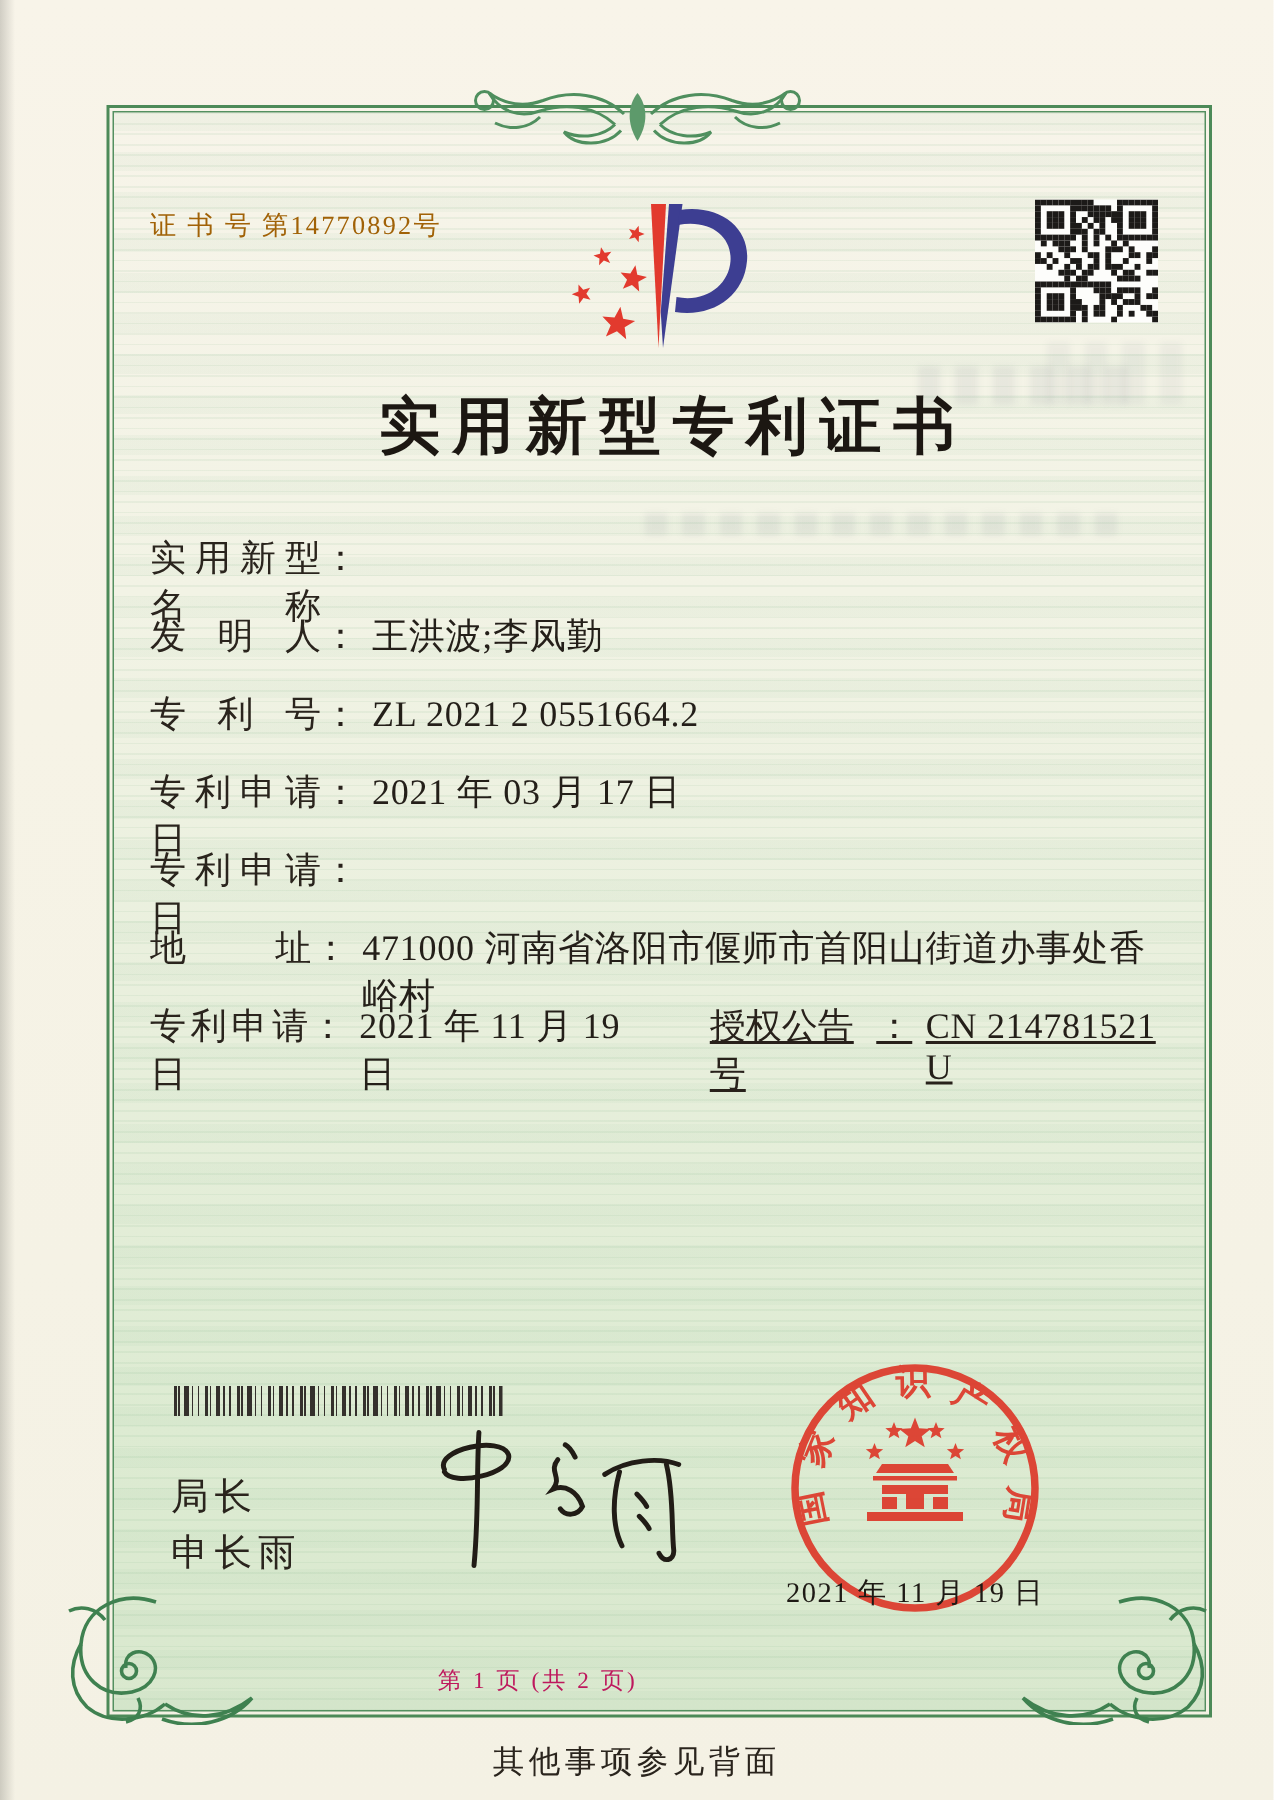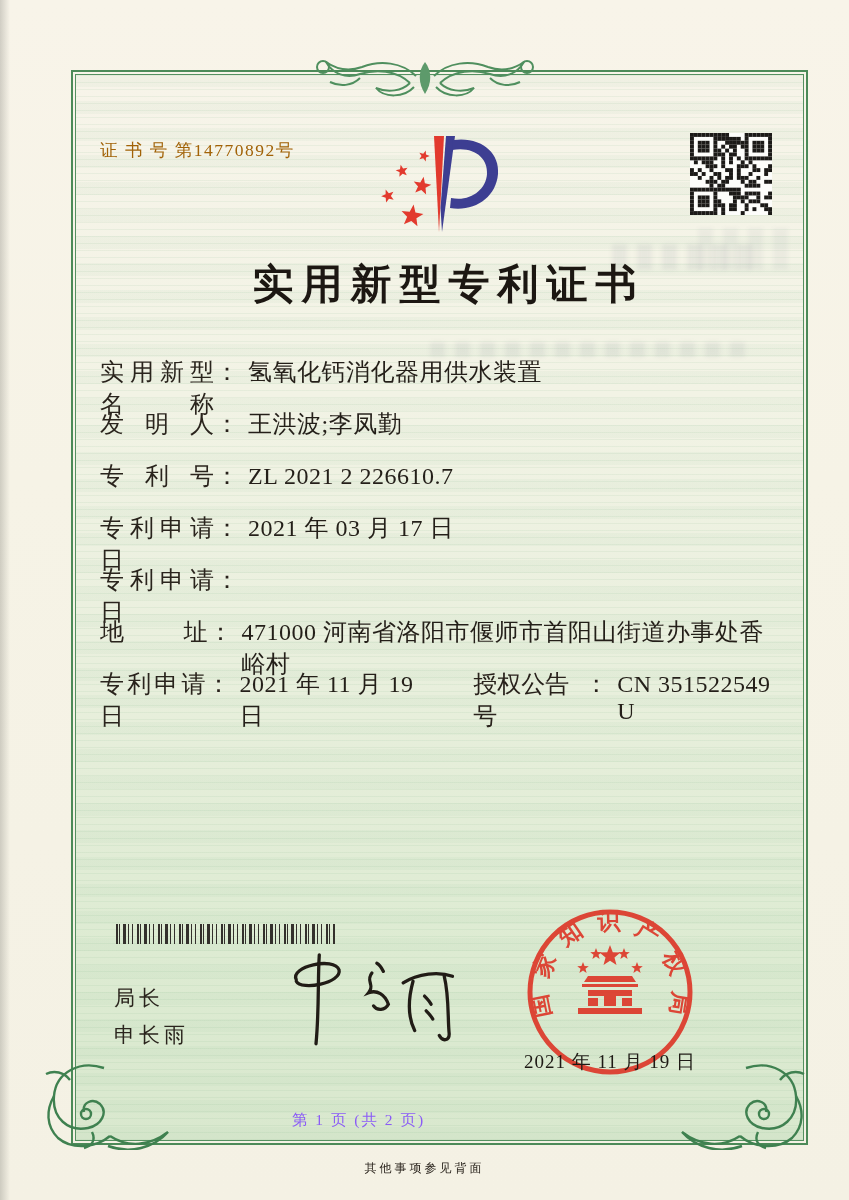--- a/index.html
+++ b/index.html
@@ -37,41 +37,41 @@
   .logo{position:absolute;left:352px;top:126px;width:156px;height:112px;}
   .qr{position:absolute;left:690px;top:133px;width:82px;height:82px;background:#fdfdfb;}
   .title{position:absolute;left:0;top:257px;width:849px;text-align:center;
     font-size:41px;font-weight:600;letter-spacing:8px;color:#1c1712;margin-left:24px;}
   
   .fields{position:absolute;left:100px;top:356px;width:680px;font-size:24px;}
   .field-row{display:flex;align-items:baseline;height:52px;}
   .field-label{display:inline-block;width:114px;text-align:justify;text-align-last:justify;color:#2a241d;}
   .field-colon{margin-left:1px;}
   .field-value{margin-left:9px;letter-spacing:.5px;color:#241f19;}
-  .field-pair2{margin-left:44px;display:flex;align-items:baseline;}
+  .field-pair2{margin-left:44px;display:flex;align-items:baseline;text-decoration:underline;}
   
   .body-text{position:absolute;left:100px;top:708px;width:658px;
     font-size:17.5px;line-height:27.5px;text-align:justify;color:#282118;}
   .body-text p{margin:0;text-indent:2em;}
   
   .barcode{position:absolute;left:116px;top:924px;width:219px;height:20px;
     background:repeating-linear-gradient(90deg,
       #34302c 0 2px,transparent 2px 3px,
       #34302c 3px 4px,transparent 4px 7px,
       #34302c 7px 10px,transparent 10px 12px,
       #34302c 12px 13px,transparent 13px 16px,
       #34302c 16px 17px,transparent 17px 21px);}
-  .signer{position:absolute;left:114px;top:980px;font-size:21px;letter-spacing:4px;line-height:37px;color:#2a241d;}
+  .signer{position:absolute;left:114px;top:980px;font-size:25px;letter-spacing:4px;line-height:37px;color:#2a241d;}
   .signature{position:absolute;left:242px;top:942px;width:222px;height:118px;}
   .seal{position:absolute;left:520px;top:902px;width:180px;height:180px;opacity:.93;}
   .seal-date{position:absolute;left:524px;top:1049px;font-size:19px;letter-spacing:1px;color:#1e1a15;}
   .page-number{position:absolute;left:0;top:1110px;width:717px;text-align:center;
-    font-size:15.5px;letter-spacing:2px;color:#8b5cf6;}
+    font-size:15.5px;letter-spacing:2px;color:#be185d;}
   .back-note{position:absolute;left:0;top:1160px;width:849px;text-align:center;
-    font-size:12px;letter-spacing:3px;color:#2a241d;}
+    font-size:21px;letter-spacing:3px;color:#2a241d;}
 </style>
 </head>
 <body>
 
 <div class="page-edge"></div>
 
 <div class="frame">
   <div class="frame-bg"></div>
   <div class="frame-inner"></div>
 </div>
@@ -370,31 +370,30 @@
     <rect x="52" y="80" width="4" height="4" fill="#1c1a18"></rect>
     <rect x="80" y="80" width="4" height="4" fill="#1c1a18"></rect>
   </svg>
 
 <div class="title">实用新型专利证书</div>
 
 <div class="fields">
   <div class="field-row">
     <span class="field-label">实用新型名称</span>
       <span class="field-colon">：</span>
-    <span class="field-value">氢氧化钙消化器用供水装置</span>
   </div>
   <div class="field-row">
     <span class="field-label">发明人</span>
       <span class="field-colon">：</span>
     <span class="field-value">王洪波;李凤勤</span>
   </div>
   <div class="field-row">
     <span class="field-label">专利号</span>
       <span class="field-colon">：</span>
-    <span class="field-value">ZL 2021 2 226610.7</span>
+    <span class="field-value">ZL 2021 2 0551664.2</span>
   </div>
   <div class="field-row">
     <span class="field-label">专利申请日</span>
       <span class="field-colon">：</span>
     <span class="field-value">2021 年 03 月 17 日</span>
   </div>
   <div class="field-row">
     <span class="field-label">专利申请日</span>
       <span class="field-colon">：</span>
   </div>
@@ -403,21 +402,21 @@
       <span class="field-colon">：</span>
     <span class="field-value">471000 河南省洛阳市偃师市首阳山街道办事处香峪村</span>
   </div>
   <div class="field-row">
     <span class="field-label">专利申请日</span>
       <span class="field-colon">：</span>
     <span class="field-value">2021 年 11 月 19 日</span>
     <span class="field-pair2">
       <span>授权公告号</span>
         <span class="field-colon">：</span>
-      <span class="field-value">CN 351522549 U</span>
+      <span class="field-value">CN 214781521 U</span>
     </span>
   </div>
 </div>
 
 <div class="body-text">
 </div>
 
 <div class="barcode"></div>
 
 <div class="signer">

